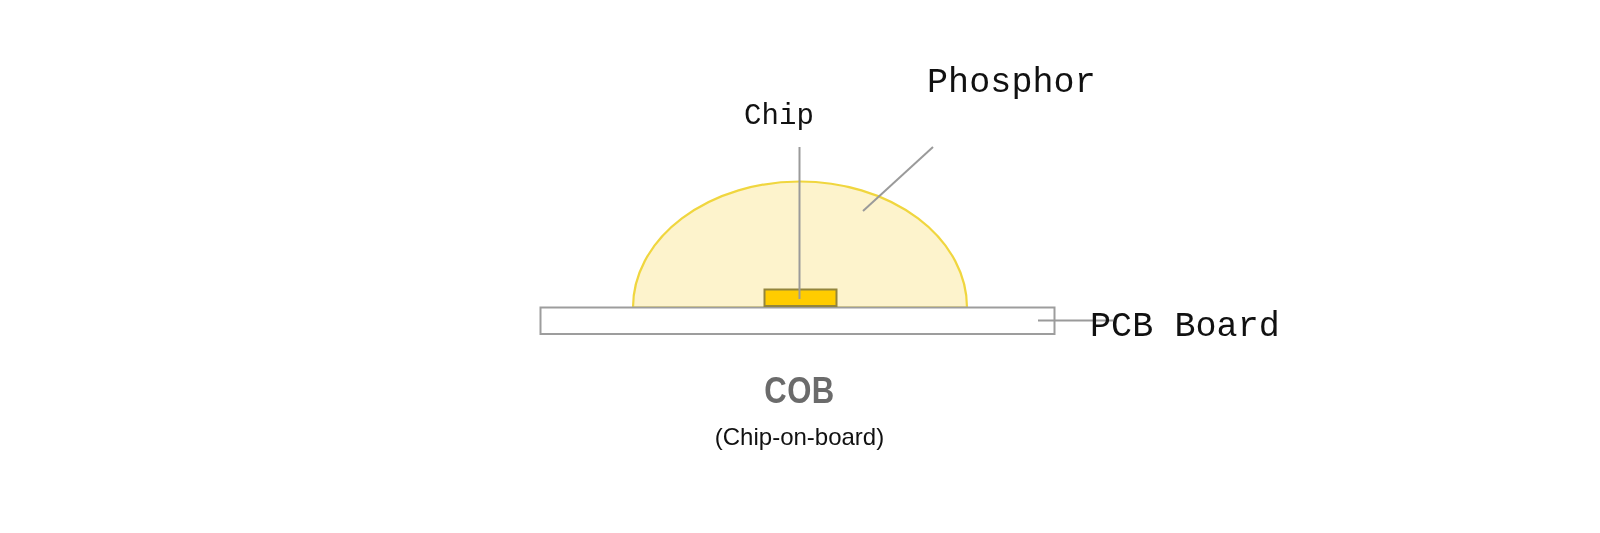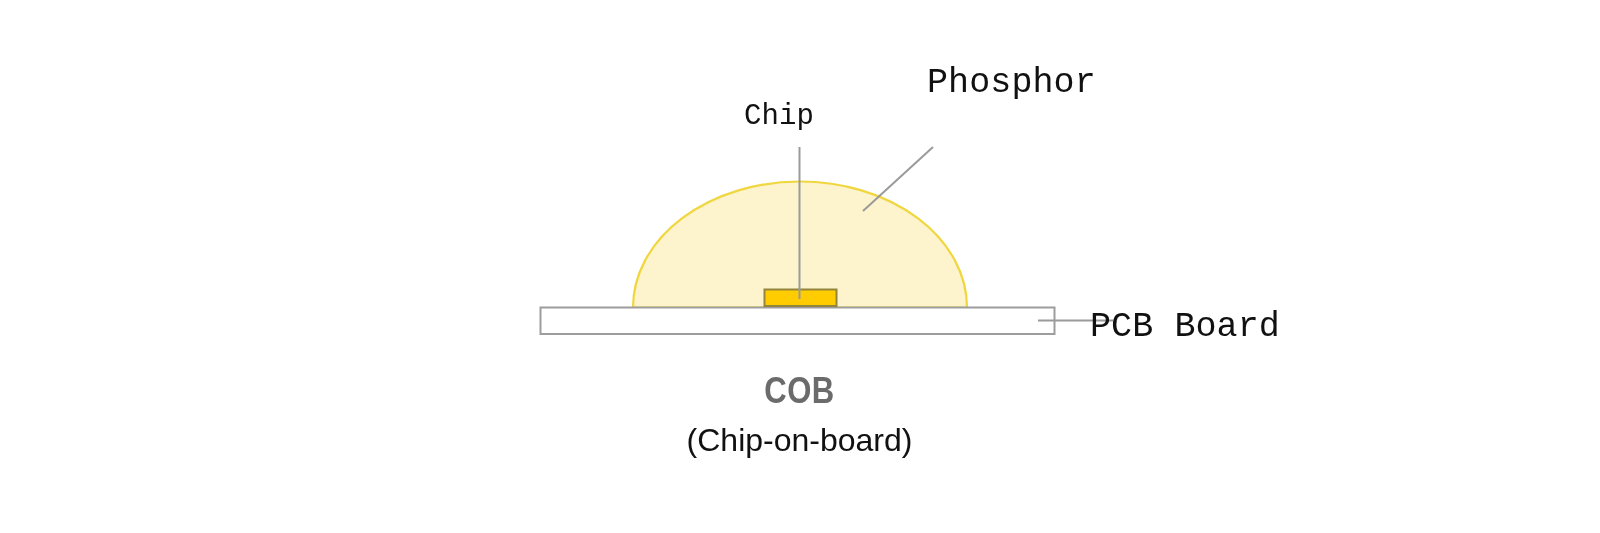--- a/index.html
+++ b/index.html
@@ -69,21 +69,21 @@
     font-size: 37px;
     color: #6b6b6b;
     letter-spacing: 0.5px;
     transform: scaleX(0.84);
     display: block;
     line-height: 1.05;
   }
   #caption-sub {
     font-family: "Liberation Sans", "DejaVu Sans", sans-serif;
     font-weight: 400;
-    font-size: 32px;
+    font-size: 24px;
     color: #111111;
     display: block;
     margin-top: 13px;
     line-height: 1.05;
   }
 </style>
 </head>
 <body>
 
 <div id="diagram-root">

